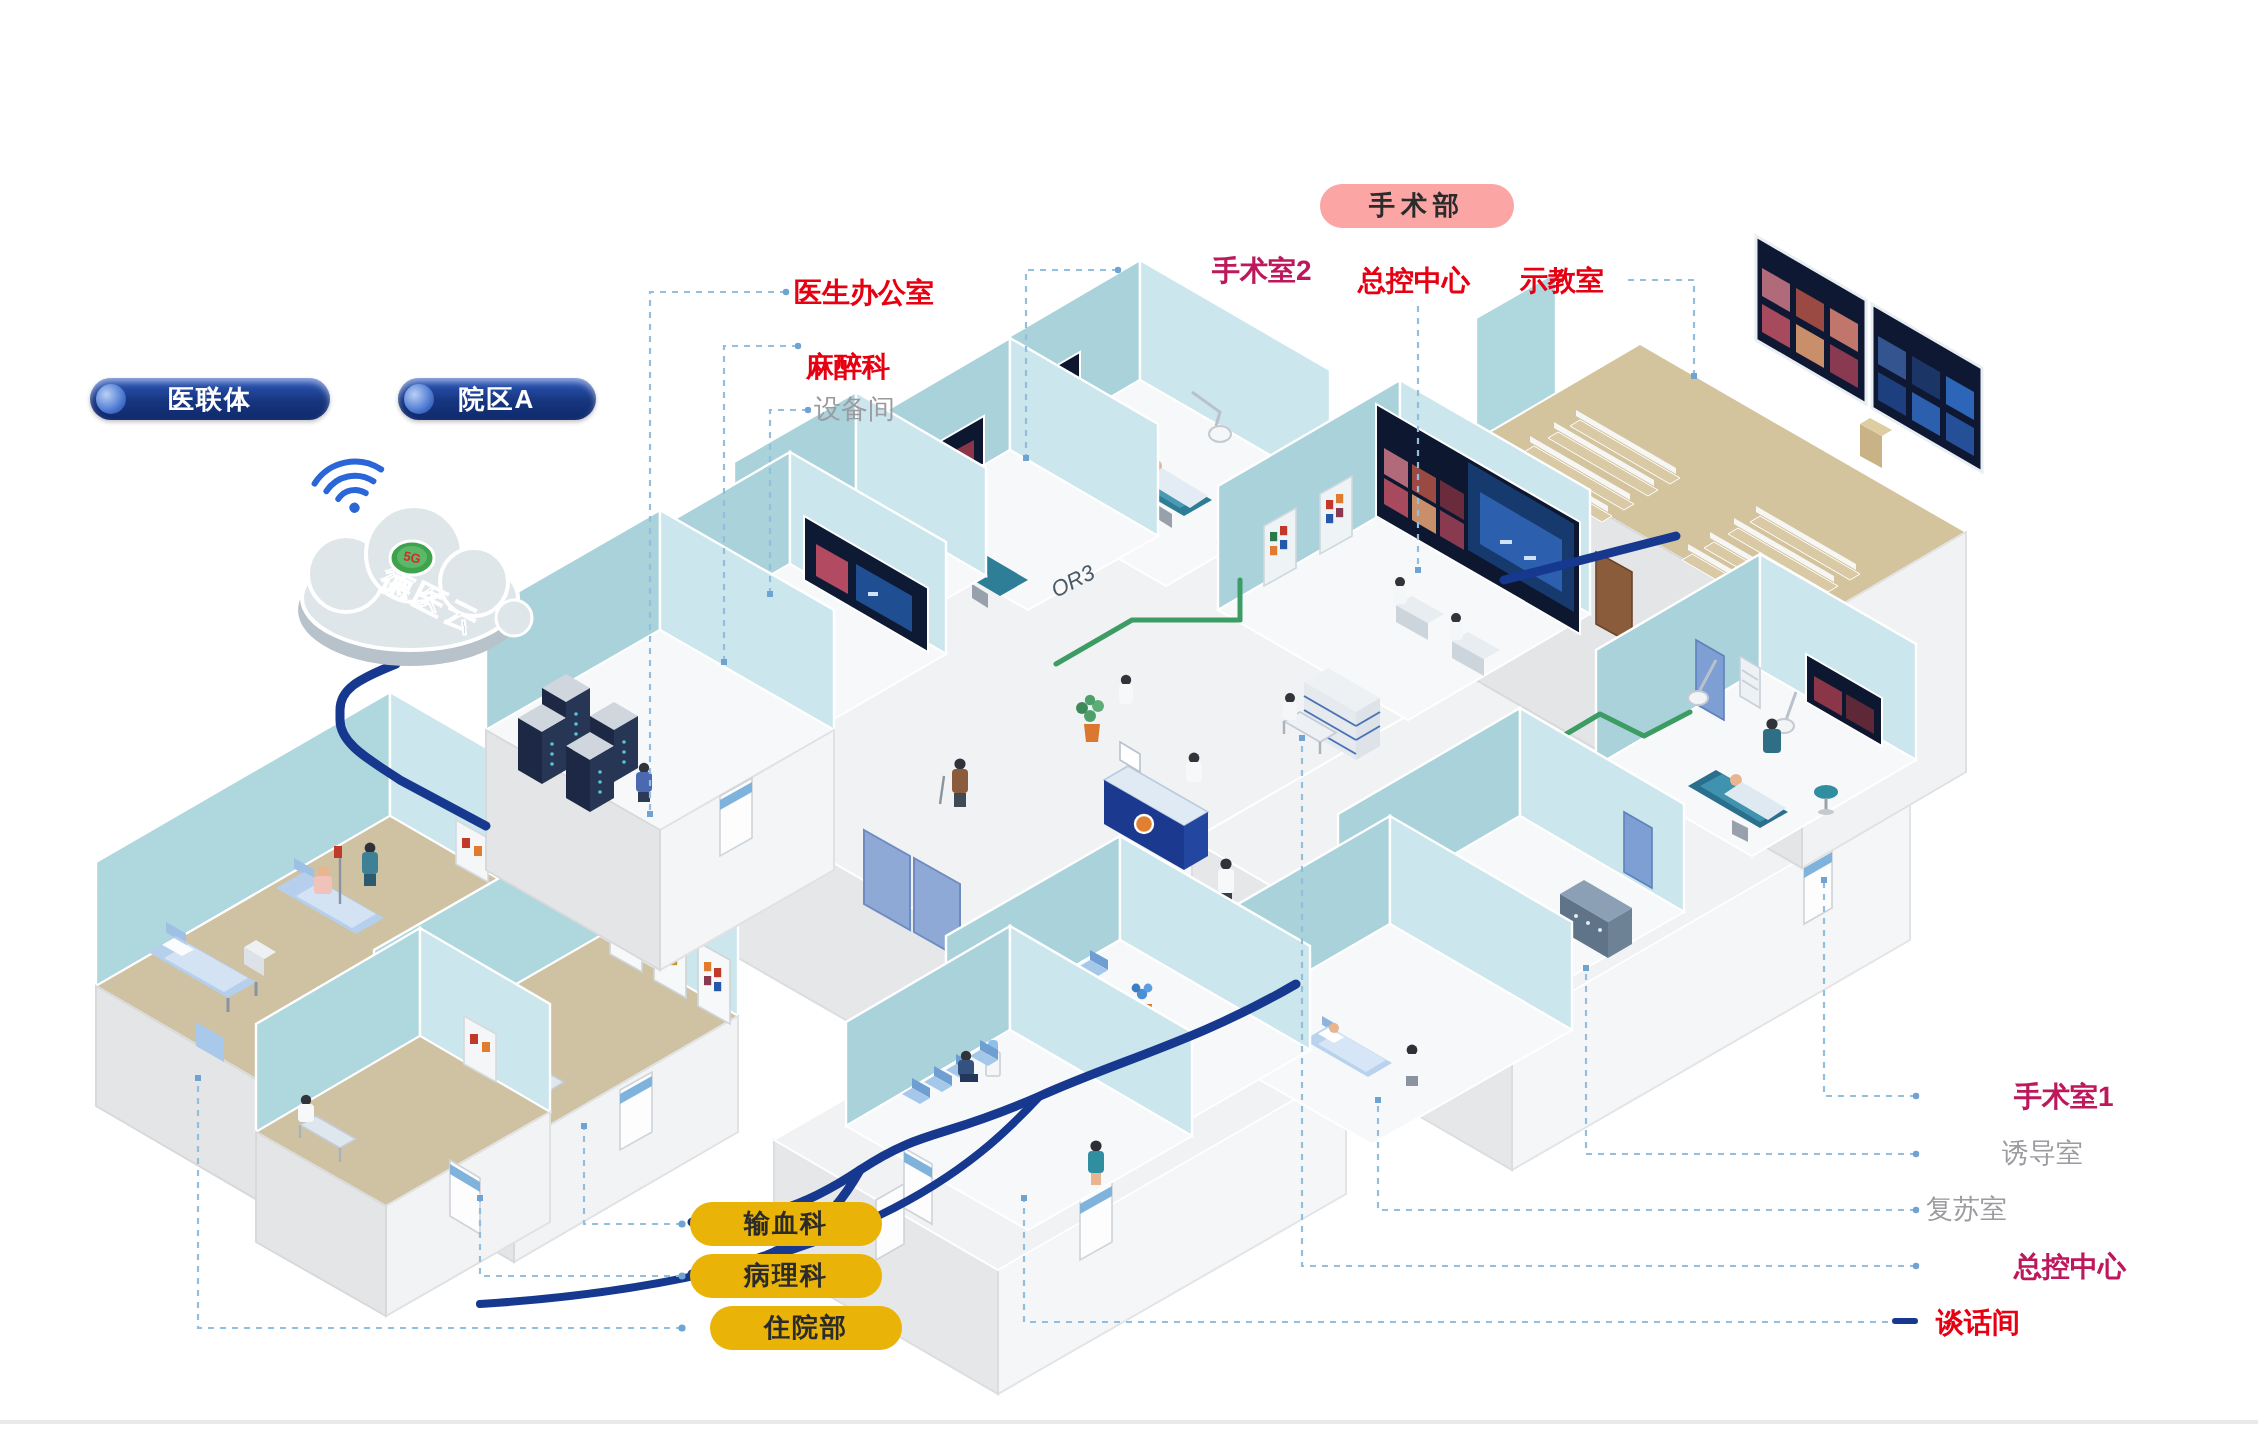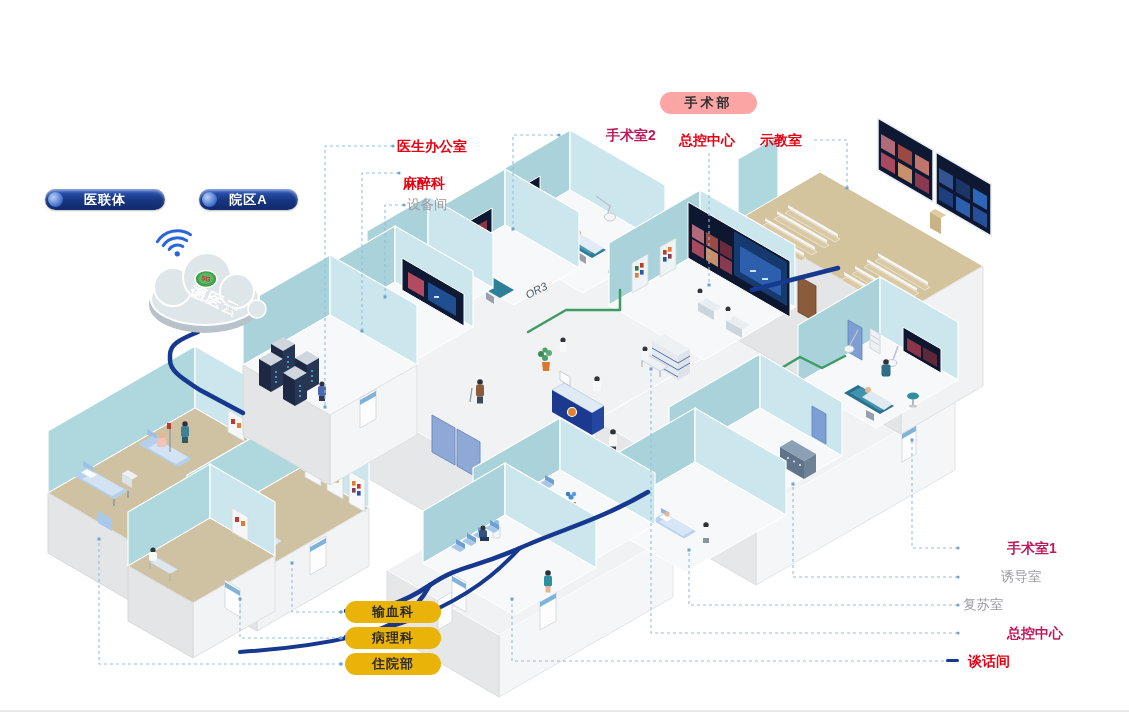--- a/index.html
+++ b/index.html
@@ -748,16 +748,16 @@
 
 <div class="lbl dark" style="left:963px;top:541px;">手术室1</div>
 <div class="lbl gray" style="left:1001px;top:570px;">诱导室</div>
 <div class="lbl gray" style="left:963px;top:598px;">复苏室</div>
 <div class="lbl dark" style="left:963px;top:626px;">总控中心</div>
 <span class="talkdash" style="left:946px;top:659px;"></span>
 <div class="lbl red" style="left:968px;top:654px;">谈话间</div>
 
 <div class="pill softblue" style="left:345px;top:601px;width:96px;">输血科</div>
 <div class="pill softblue" style="left:345px;top:627px;width:96px;">病理科</div>
-<div class="pill softblue" style="left:345px;top:653px;width:96px;">住院部</div>
+<div class="pill softblue" style="left:355px;top:653px;width:96px;">住院部</div>
 
 <div class="baseline"></div>
 </div>
 
 </body></html>

